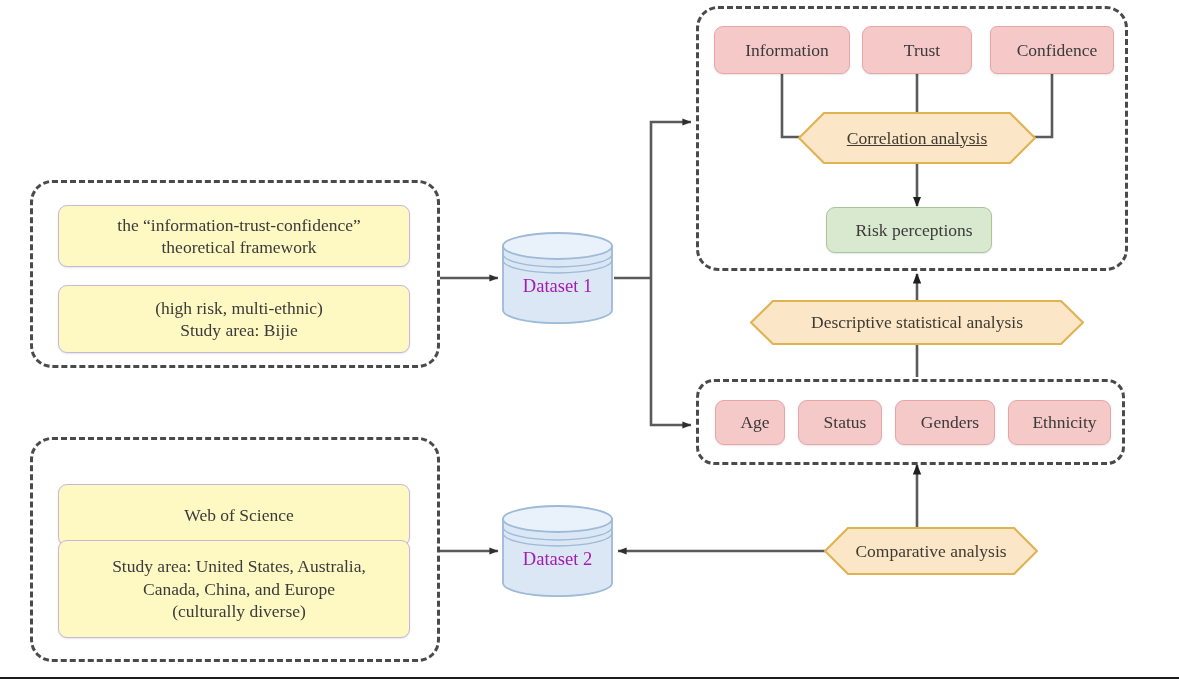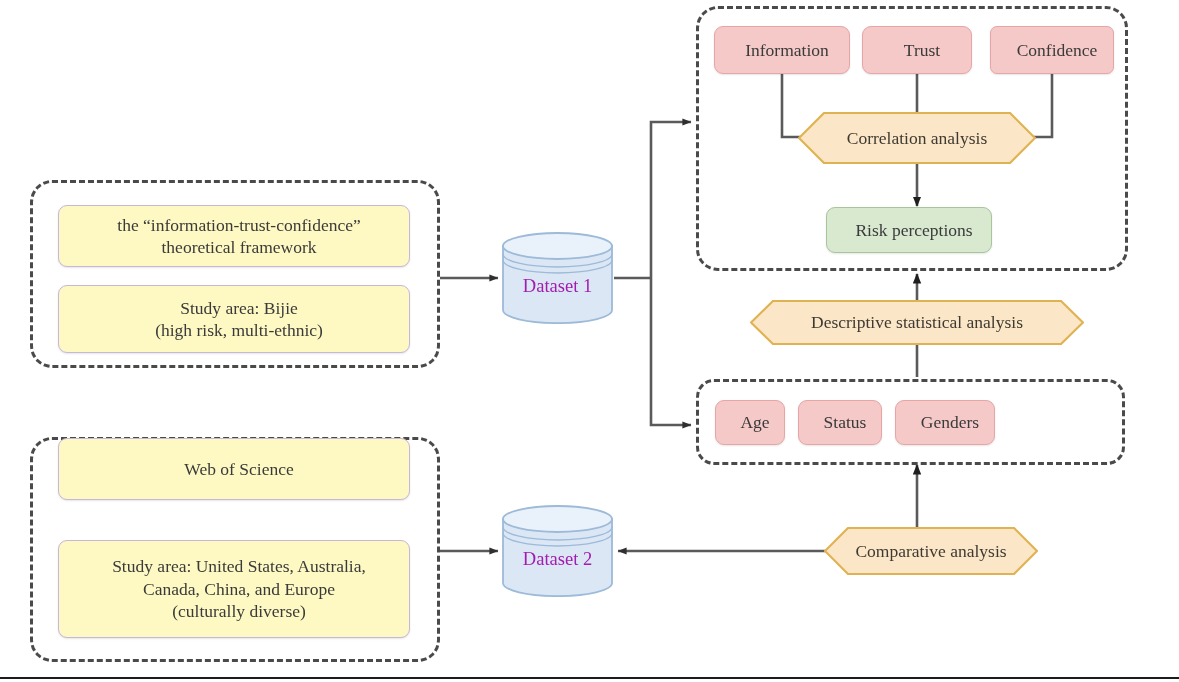--- a/index.html
+++ b/index.html
@@ -142,28 +142,28 @@
 
   <div class="node box box-purple" style="left:58px; top:205px; width:352px; height:62px; font-size:17.5px;">
     <div>
       <div>the “information-trust-confidence”</div>
       <div>theoretical framework</div>
     </div>
   </div>
 
   <div class="node box box-purple" style="left:58px; top:285px; width:352px; height:68px; font-size:17.5px;">
     <div>
+      <div>(high risk, multi-ethnic)</div>
       <div>Study area: Bijie</div>
-      <div>(high risk, multi-ethnic)</div>
     </div>
   </div>
 
   <div class="group" style="left:30px; top:437px; width:410px; height:225px;"></div>
 
-  <div class="node box box-purple" style="left:58px; top:438px; width:352px; height:62px; font-size:17.5px;">
+  <div class="node box box-purple" style="left:58px; top:484px; width:352px; height:62px; font-size:17.5px;">
     <div>Web of Science</div>
   </div>
 
   <div class="node box box-purple" style="left:58px; top:540px; width:352px; height:98px; font-size:17.5px;">
     <div>
       <div>Study area: United States, Australia,</div>
       <div>Canada, China, and Europe</div>
       <div>(culturally diverse)</div>
     </div>
   </div>
@@ -199,21 +199,21 @@
   </div>
 
   <div class="node box box-pink" style="left:990px; top:26px; width:124px; height:48px; font-size:17.5px;border-radius:7px;">
     <div>Confidence</div>
   </div>
 
   <div class="hex" style="left:798px; top:112px; width:238px; height:52px;">
     <svg width="238" height="52" viewBox="0 0 238 52">
       <polygon points="26,1 212,1 237,26 212,51 26,51 1,26" fill="#fbe6c8" stroke="#e0b352" stroke-width="2.2"></polygon>
     </svg>
-    <div class="hexlabel" style="font-size:17.5px;">Correlation analysis</div>
+    <div class="hexlabel" style="font-size:17.5px;text-decoration:underline;">Correlation analysis</div>
   </div>
 
   <div class="node box box-green" style="left:826px; top:207px; width:166px; height:46px; font-size:17.5px;">
     <div>Risk perceptions</div>
   </div>
 
   <div class="hex" style="left:750px; top:300px; width:334px; height:45px;">
     <svg width="334" height="45" viewBox="0 0 334 45">
       <polygon points="23,1 311,1 333,22.5 311,44 23,44 1,22.5" fill="#fbe6c8" stroke="#e0b352" stroke-width="2.2"></polygon>
     </svg>
@@ -227,20 +227,23 @@
   </div>
 
   <div class="node box box-pink" style="left:798px; top:400px; width:84px; height:45px; font-size:17.5px;">
     <div>Status</div>
   </div>
 
   <div class="node box box-pink" style="left:895px; top:400px; width:100px; height:45px; font-size:17.5px;">
     <div>Genders</div>
   </div>
 
+  <div class="node box box-pink" style="left:1008px; top:400px; width:103px; height:45px; font-size:17.5px;">
+    <div>Ethnicity</div>
+  </div>
 
   <div class="hex" style="left:824px; top:527px; width:214px; height:48px;">
     <svg width="214" height="48" viewBox="0 0 214 48">
       <polygon points="24,1 190,1 213,24 190,47 24,47 1,24" fill="#fbe6c8" stroke="#e0b352" stroke-width="2.2"></polygon>
     </svg>
     <div class="hexlabel" style="font-size:17.5px;">Comparative analysis</div>
   </div>
 
   <div class="bottom-rule"></div>
 </div>

